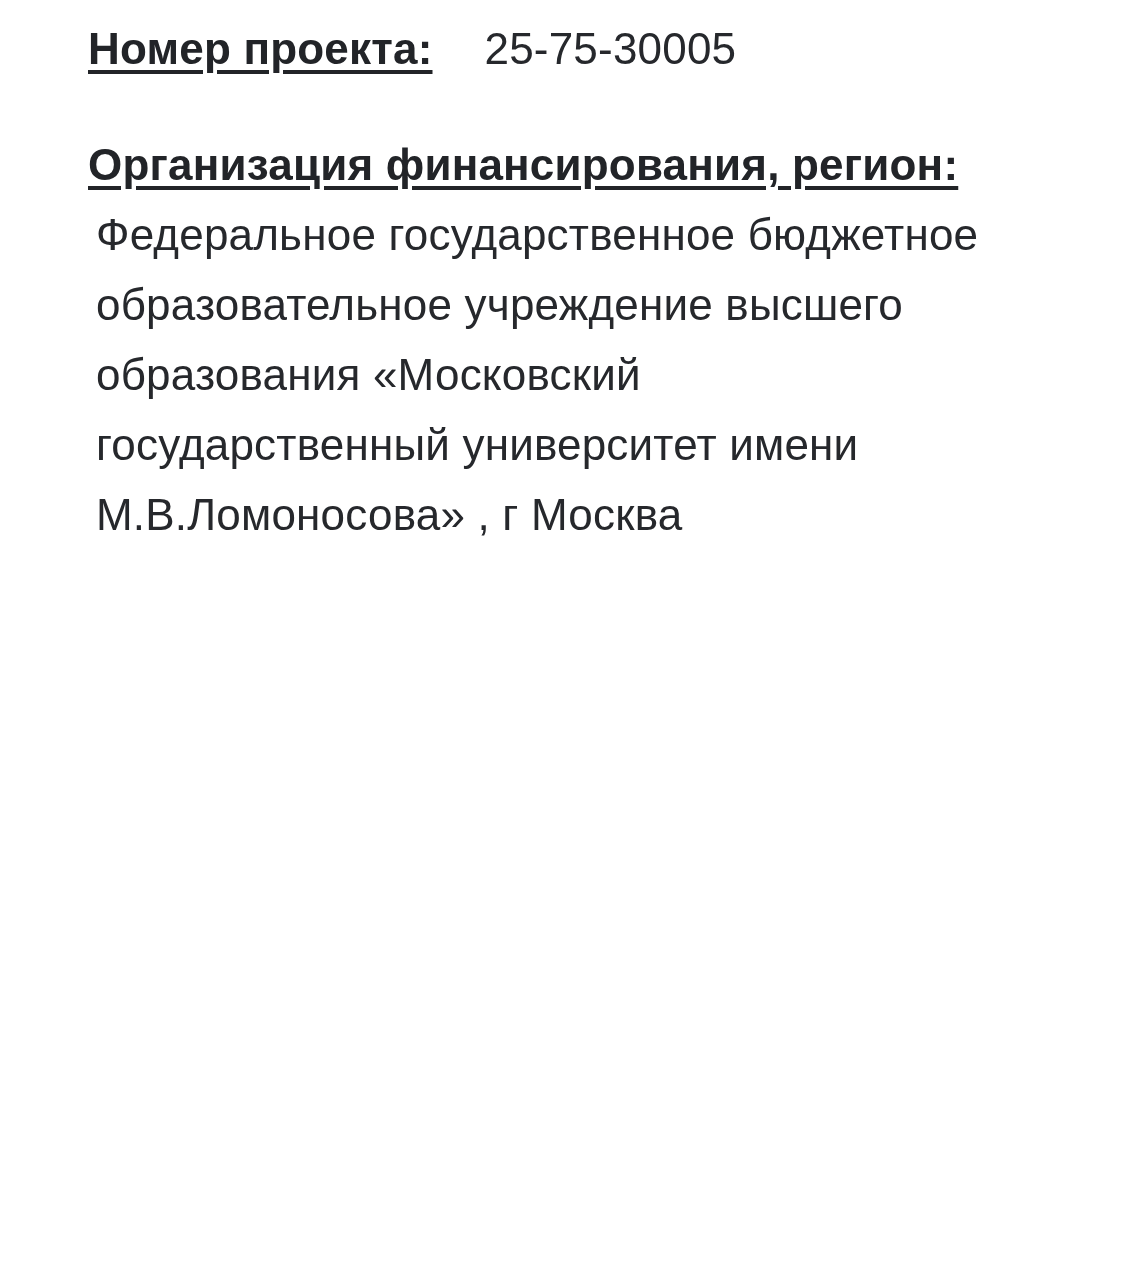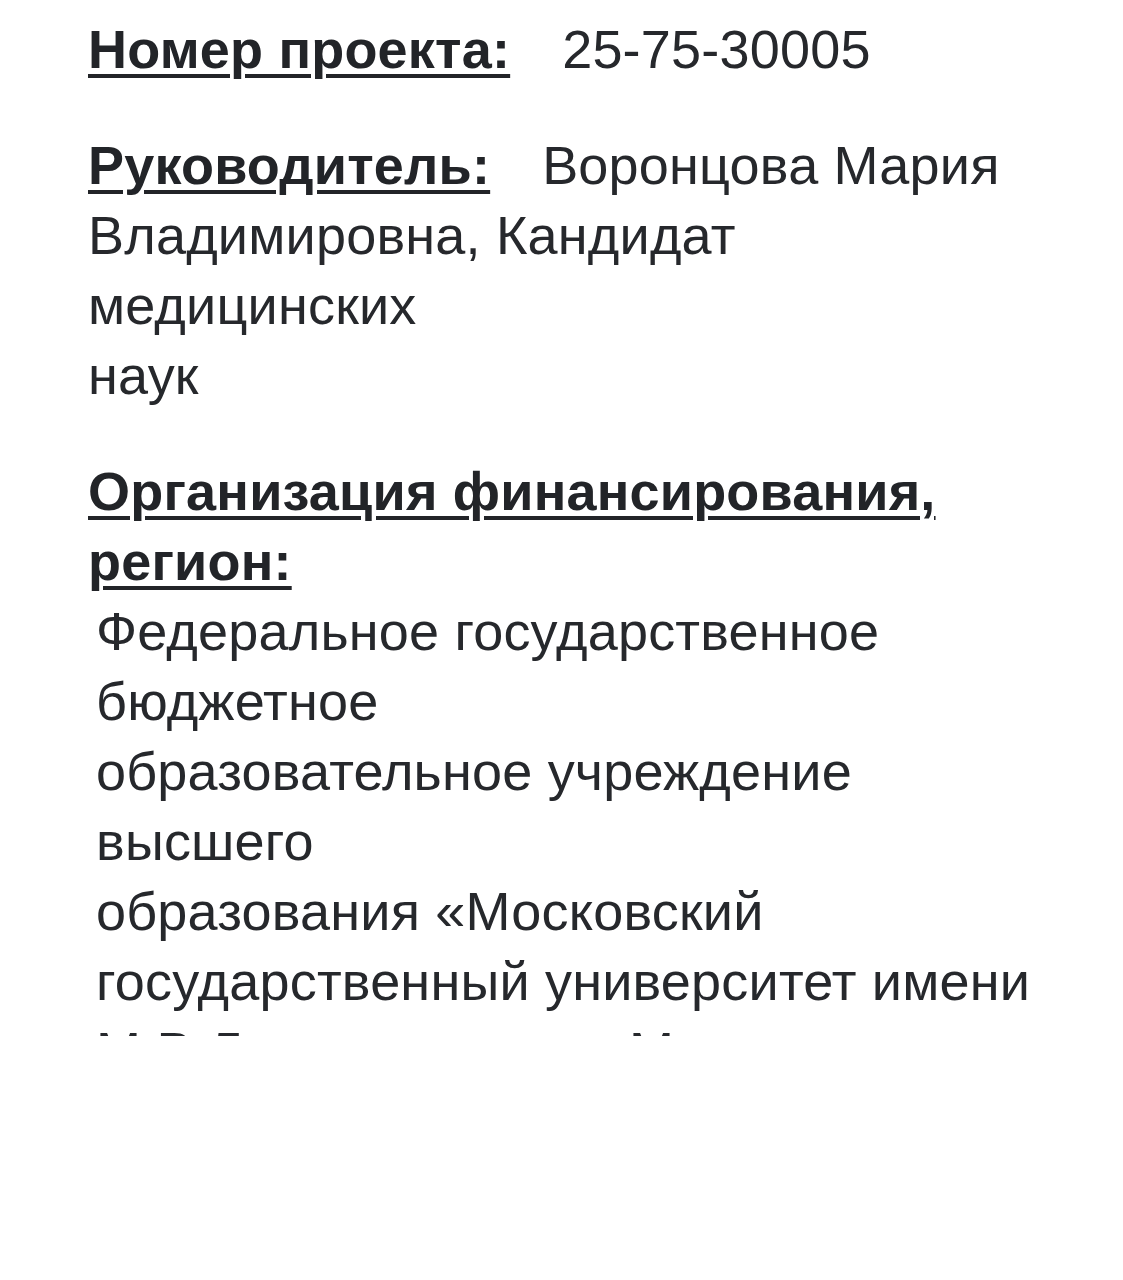--- a/index.html
+++ b/index.html
@@ -9,21 +9,21 @@
   }
   .page {
     position: relative;
     width: 1123px;
     height: 1036px;
     background: #ffffff;
     overflow: hidden;
     box-sizing: border-box;
     padding: 14px 80px 0 88px;
     font-family: "Liberation Sans", sans-serif;
-    font-size: 54px;
+    font-size: 44px;
     line-height: 70px;
     color: #26282c;
     letter-spacing: 0.2px;
   }
   .field {
     margin: 0 0 46px 0;
     padding: 0;
   }
   .field:last-child {
     margin-bottom: 0;
@@ -49,23 +49,20 @@
   }
 </style>
 </head>
 <body>
 
 <div class="page">
 
   <p class="field"><span class="label">Номер проекта:</span><span class="value inline">25-75-30005</span></p>
 
 
-  <p class="field"><span class="label">Руководитель:</span><span class="value inline">Воронцова Мария
-Владимировна, Кандидат медицинских
-наук</span></p>
 
   <p class="field"><span class="label">Организация финансирования, регион:</span><span class="value block">Федеральное государственное бюджетное
 образовательное учреждение высшего
 образования «Московский
 государственный университет имени
 М.В.Ломоносова» , г Москва</span></p>
 
 </div>
 
 </body></html>

